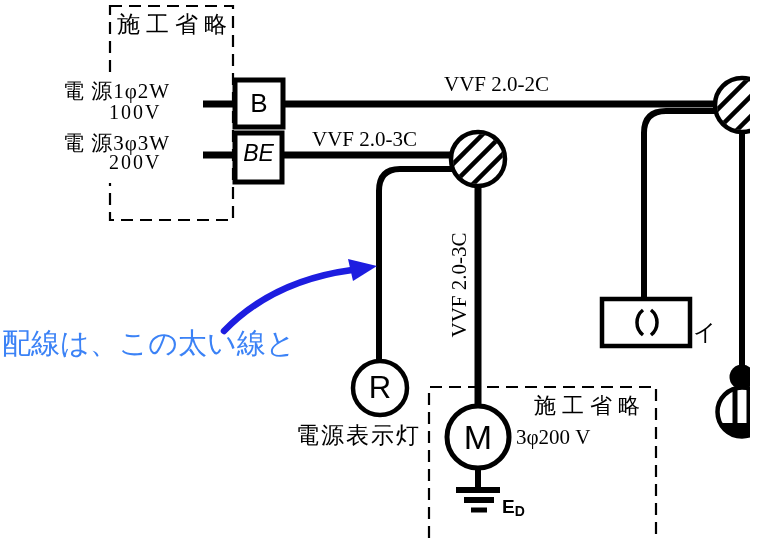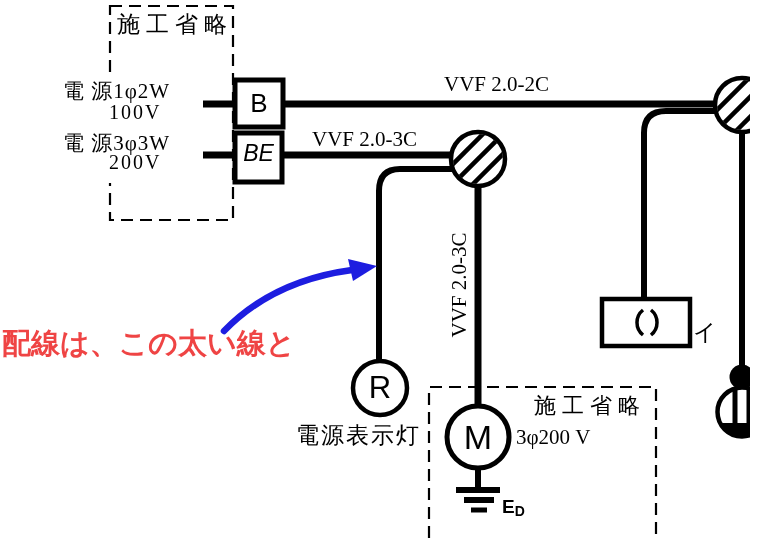--- a/index.html
+++ b/index.html
@@ -7,21 +7,21 @@
     position:relative;width:750px;height:540px;background:#ffffff;overflow:hidden;
     font-family:"Liberation Serif","DejaVu Serif",serif;color:#000;
   }
   #stage svg{position:absolute;left:0;top:0;}
   .t{position:absolute;white-space:nowrap;line-height:1.08;}
   .serif{font-family:"Liberation Serif","DejaVu Serif",serif;}
   .sans{font-family:"Liberation Sans","DejaVu Sans",sans-serif;}
   .cjk{letter-spacing:1px;}
   .spaced{letter-spacing:6px;}
   .letterbox{display:flex;align-items:center;justify-content:center;text-align:center;}
-  .blue{color:#ef4444;font-weight:bold;}
+  .blue{color:#3b82f6;}
   .sub{font-size:14px;position:relative;top:3px;}
 </style>
 </head>
 <body>
 
 <div id="stage">
 
   <svg width="782" height="540" viewBox="0 0 782 540">
     <defs>
       <clipPath id="clipJB1">

